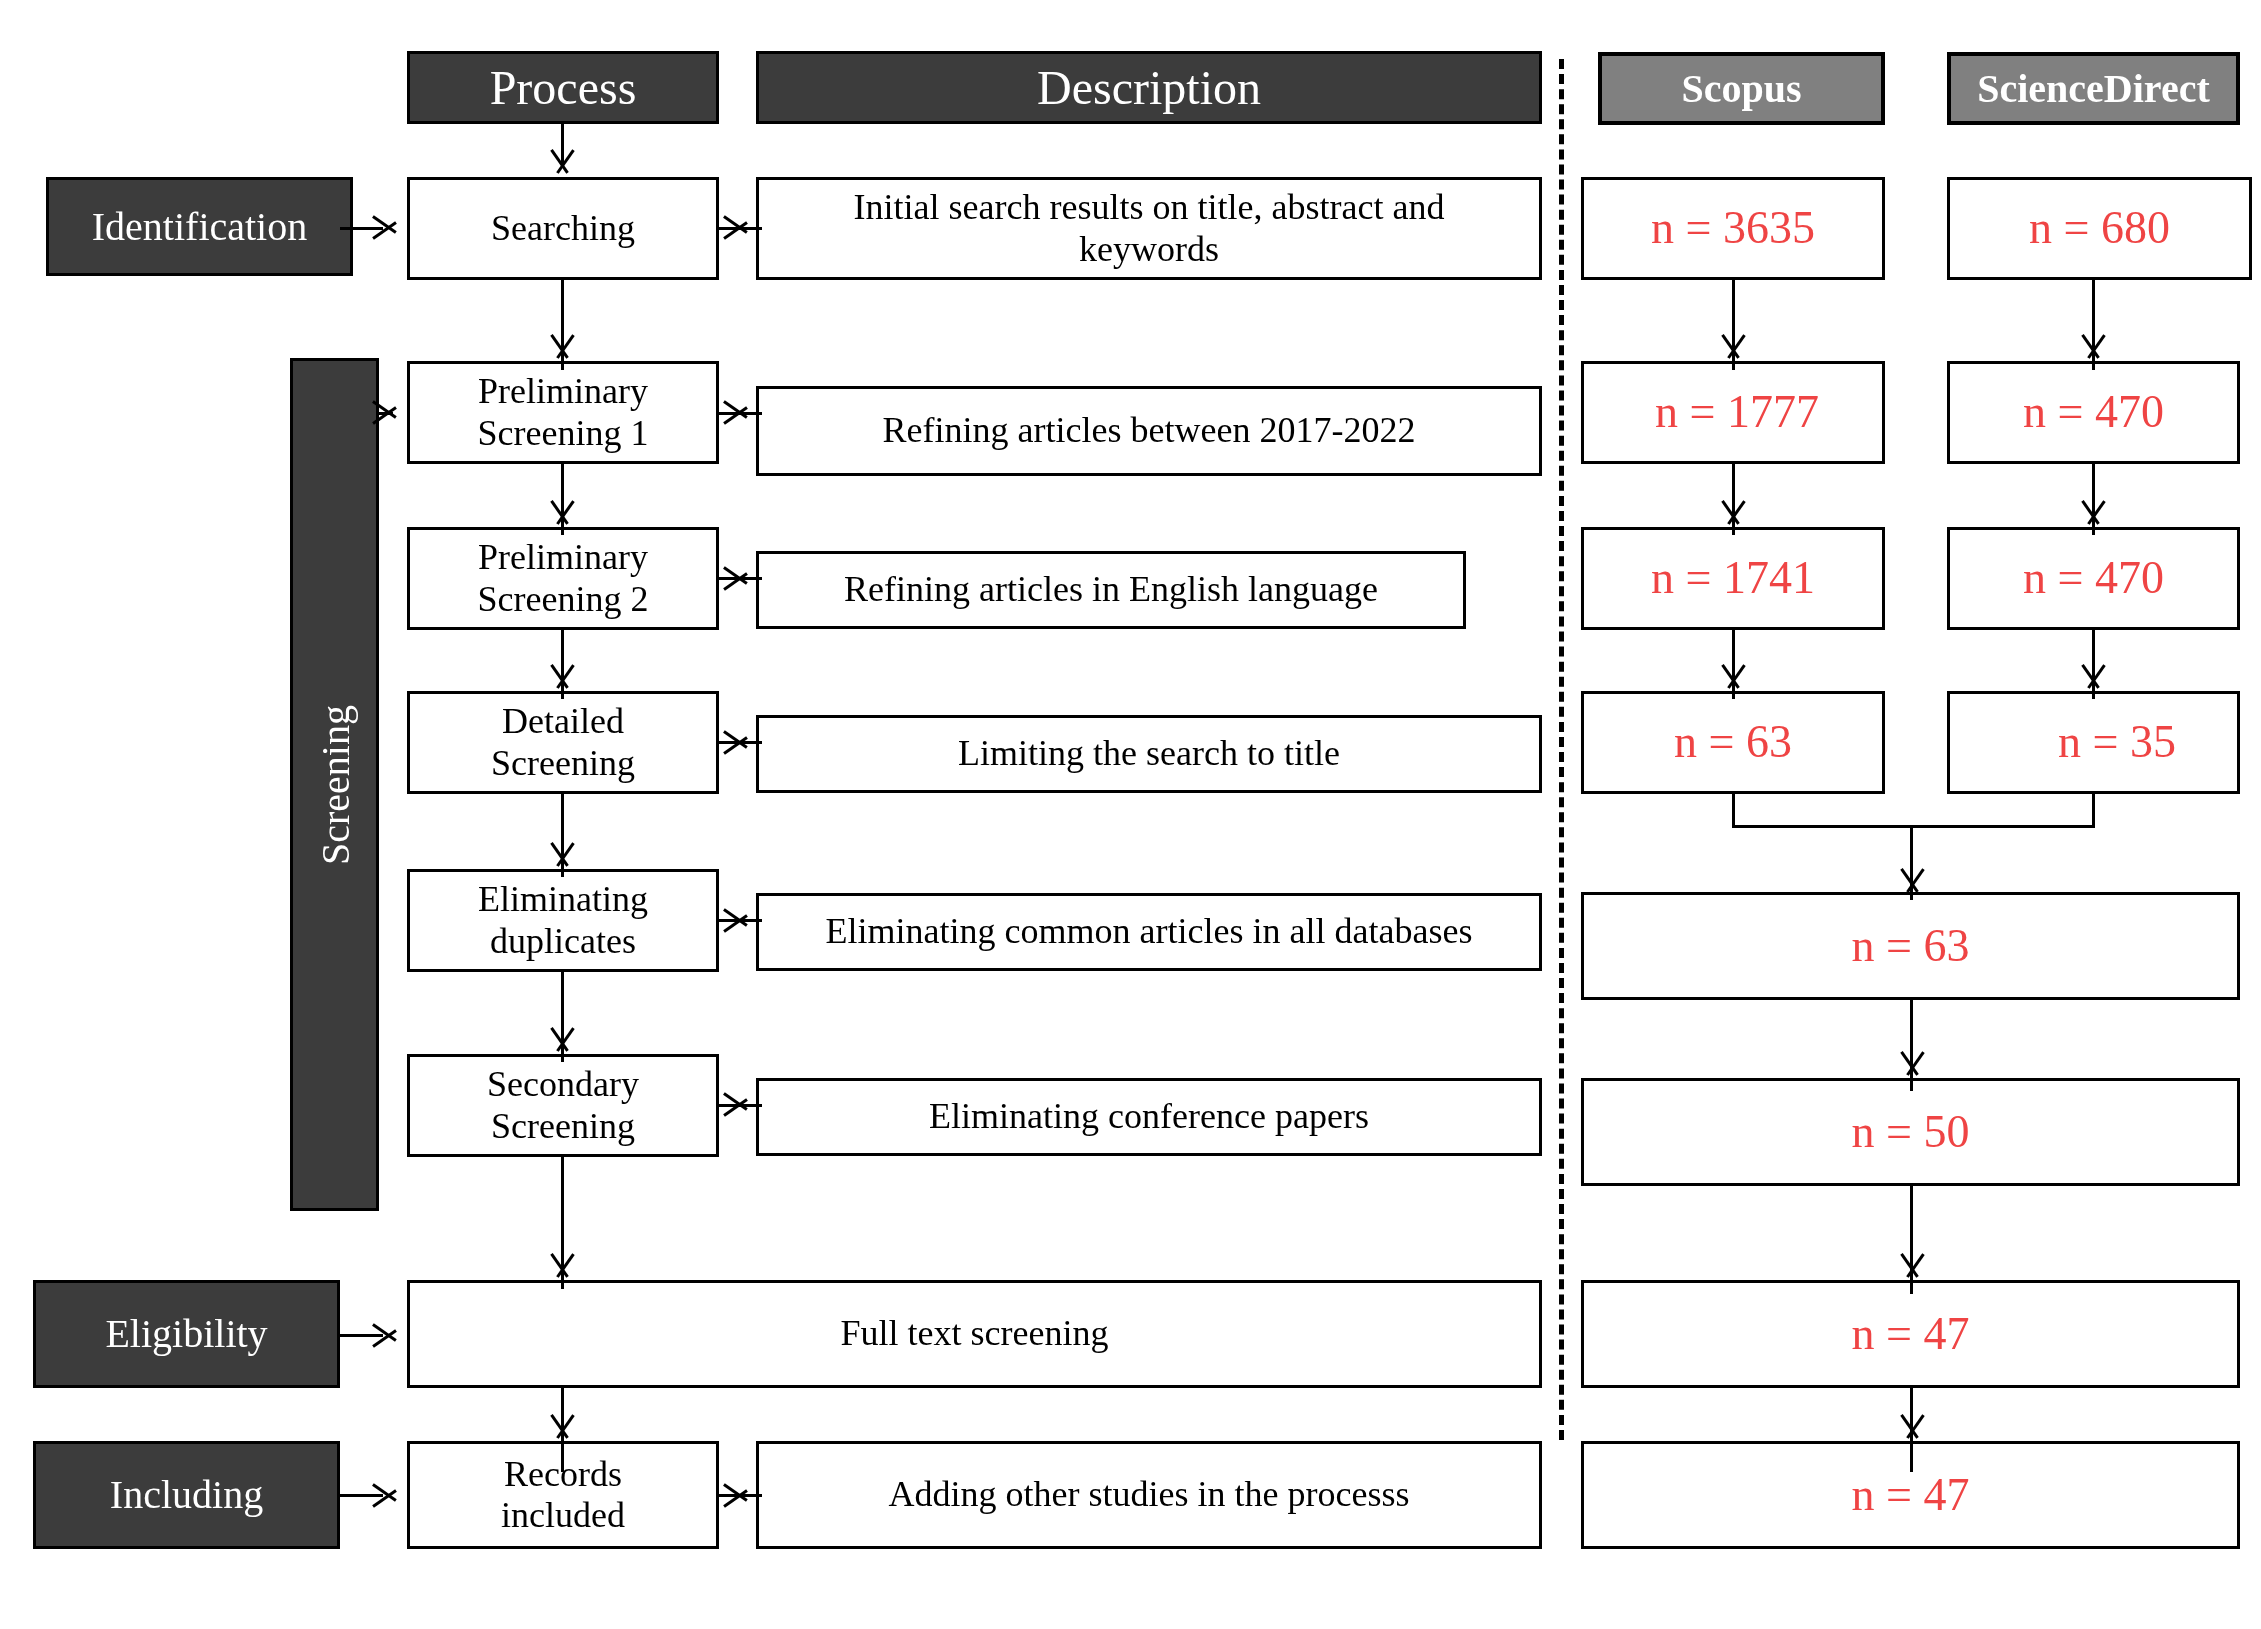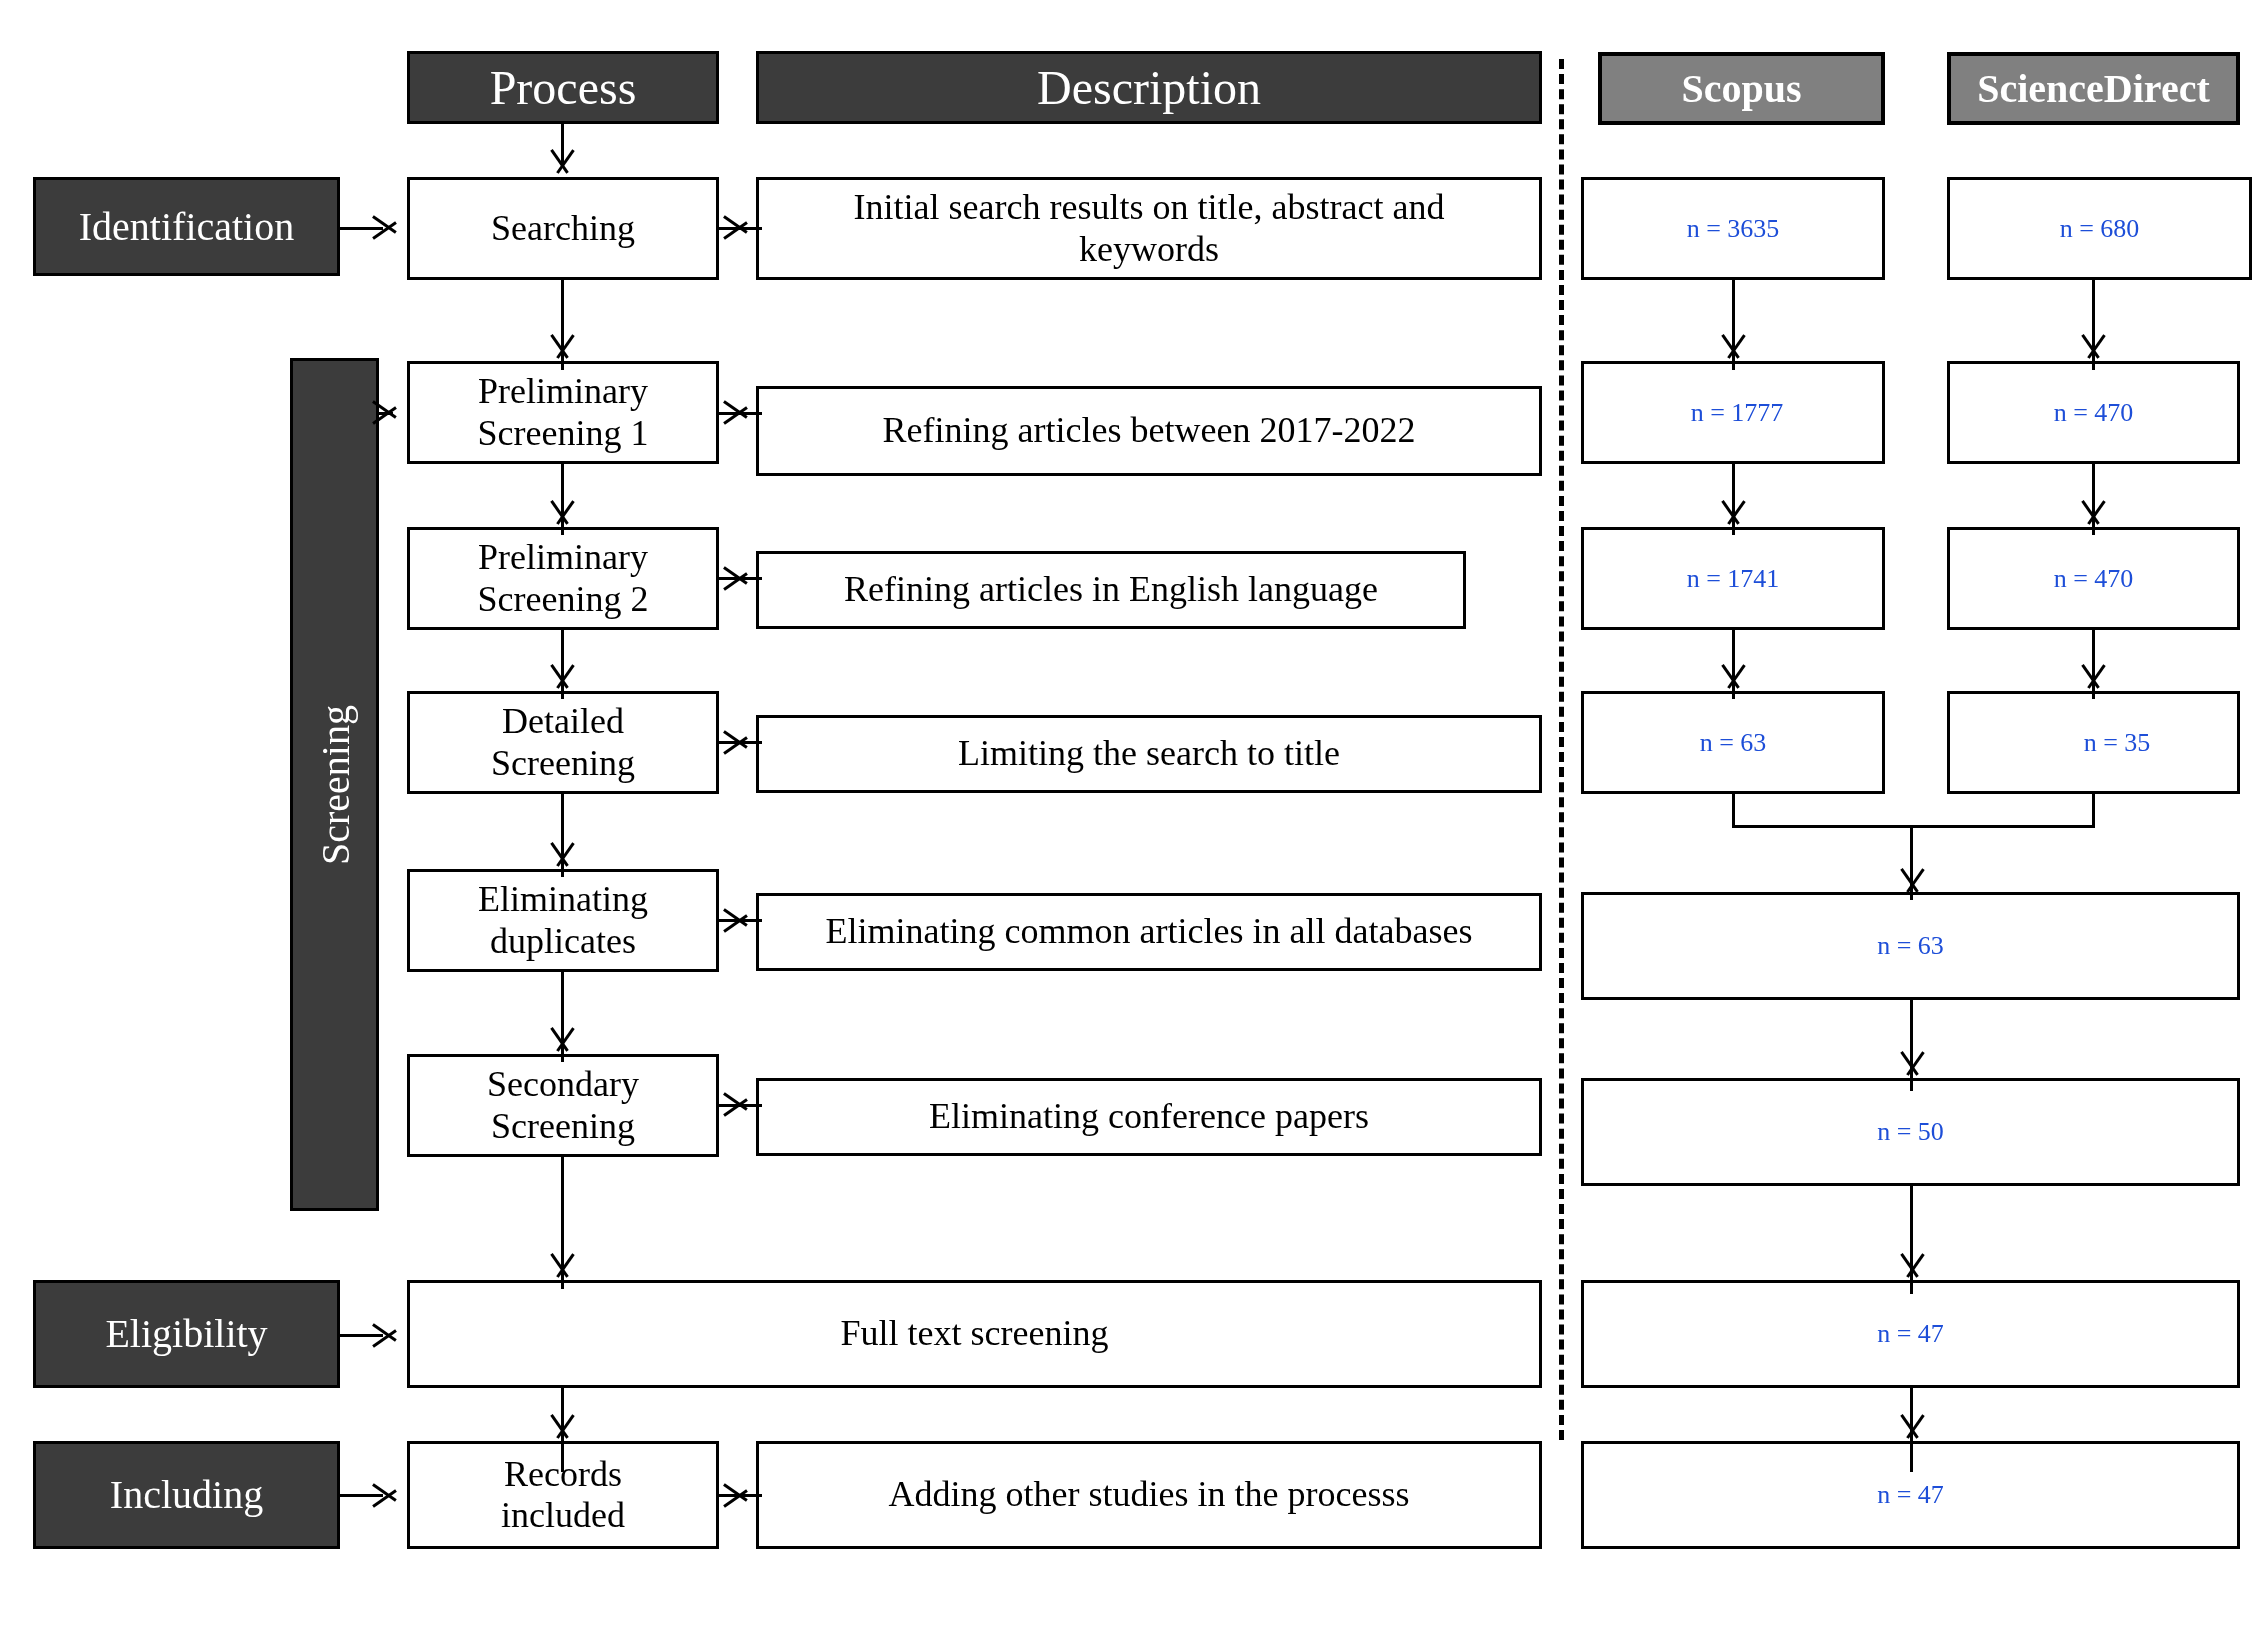--- a/index.html
+++ b/index.html
@@ -50,22 +50,22 @@
   
   .wbox {
     background: #ffffff;
     border: 3.5px solid #000000;
     color: #000000;
     font-size: 36px;
   }
   .nbox {
     background: #ffffff;
     border: 3.5px solid #000000;
-    color: #1d4ed8;
-    font-size: 26px;
+    color: #ef4444;
+    font-size: 46px;
     text-align: right;
   }
   
   .screening-bar {
     position: absolute;
     background: #3c3c3c;
     border: 3.5px solid #000000;
     box-sizing: border-box;
   }
   .screening-bar .vtext {
@@ -153,21 +153,21 @@
   <div class="box hdr-dark" style="left:407px; top:51px; width:312px; height:73px;">Process</div>
 
   <div class="box hdr-dark" style="left:756px; top:51px; width:786px; height:73px;">Description</div>
 
   <div class="box hdr-gray" style="left:1598px; top:52px; width:287px; height:73px;">Scopus</div>
 
   <div class="box hdr-gray" style="left:1947px; top:52px; width:293px; height:73px;">ScienceDirect</div>
 
   <div class="divider" style="left:1559px; top:59px; height:1381px;"></div>
 
-  <div class="box stage-box" style="left:33px; top:177px; width:307px; height:99px;">Identification</div>
+  <div class="box stage-box" style="left:46px; top:177px; width:307px; height:99px;">Identification</div>
 
   <div class="screening-bar" style="left:290px; top:358px; width:89px; height:853px;">
     <span class="vtext">Screening</span>
   </div>
 
   <div class="box stage-box" style="left:33px; top:1280px; width:307px; height:108px;">Eligibility</div>
 
   <div class="box stage-box" style="left:33px; top:1441px; width:307px; height:108px;">Including</div>
 
   <div class="box wbox" style="left:407px; top:177px; width:312px; height:103px;">Searching</div>

